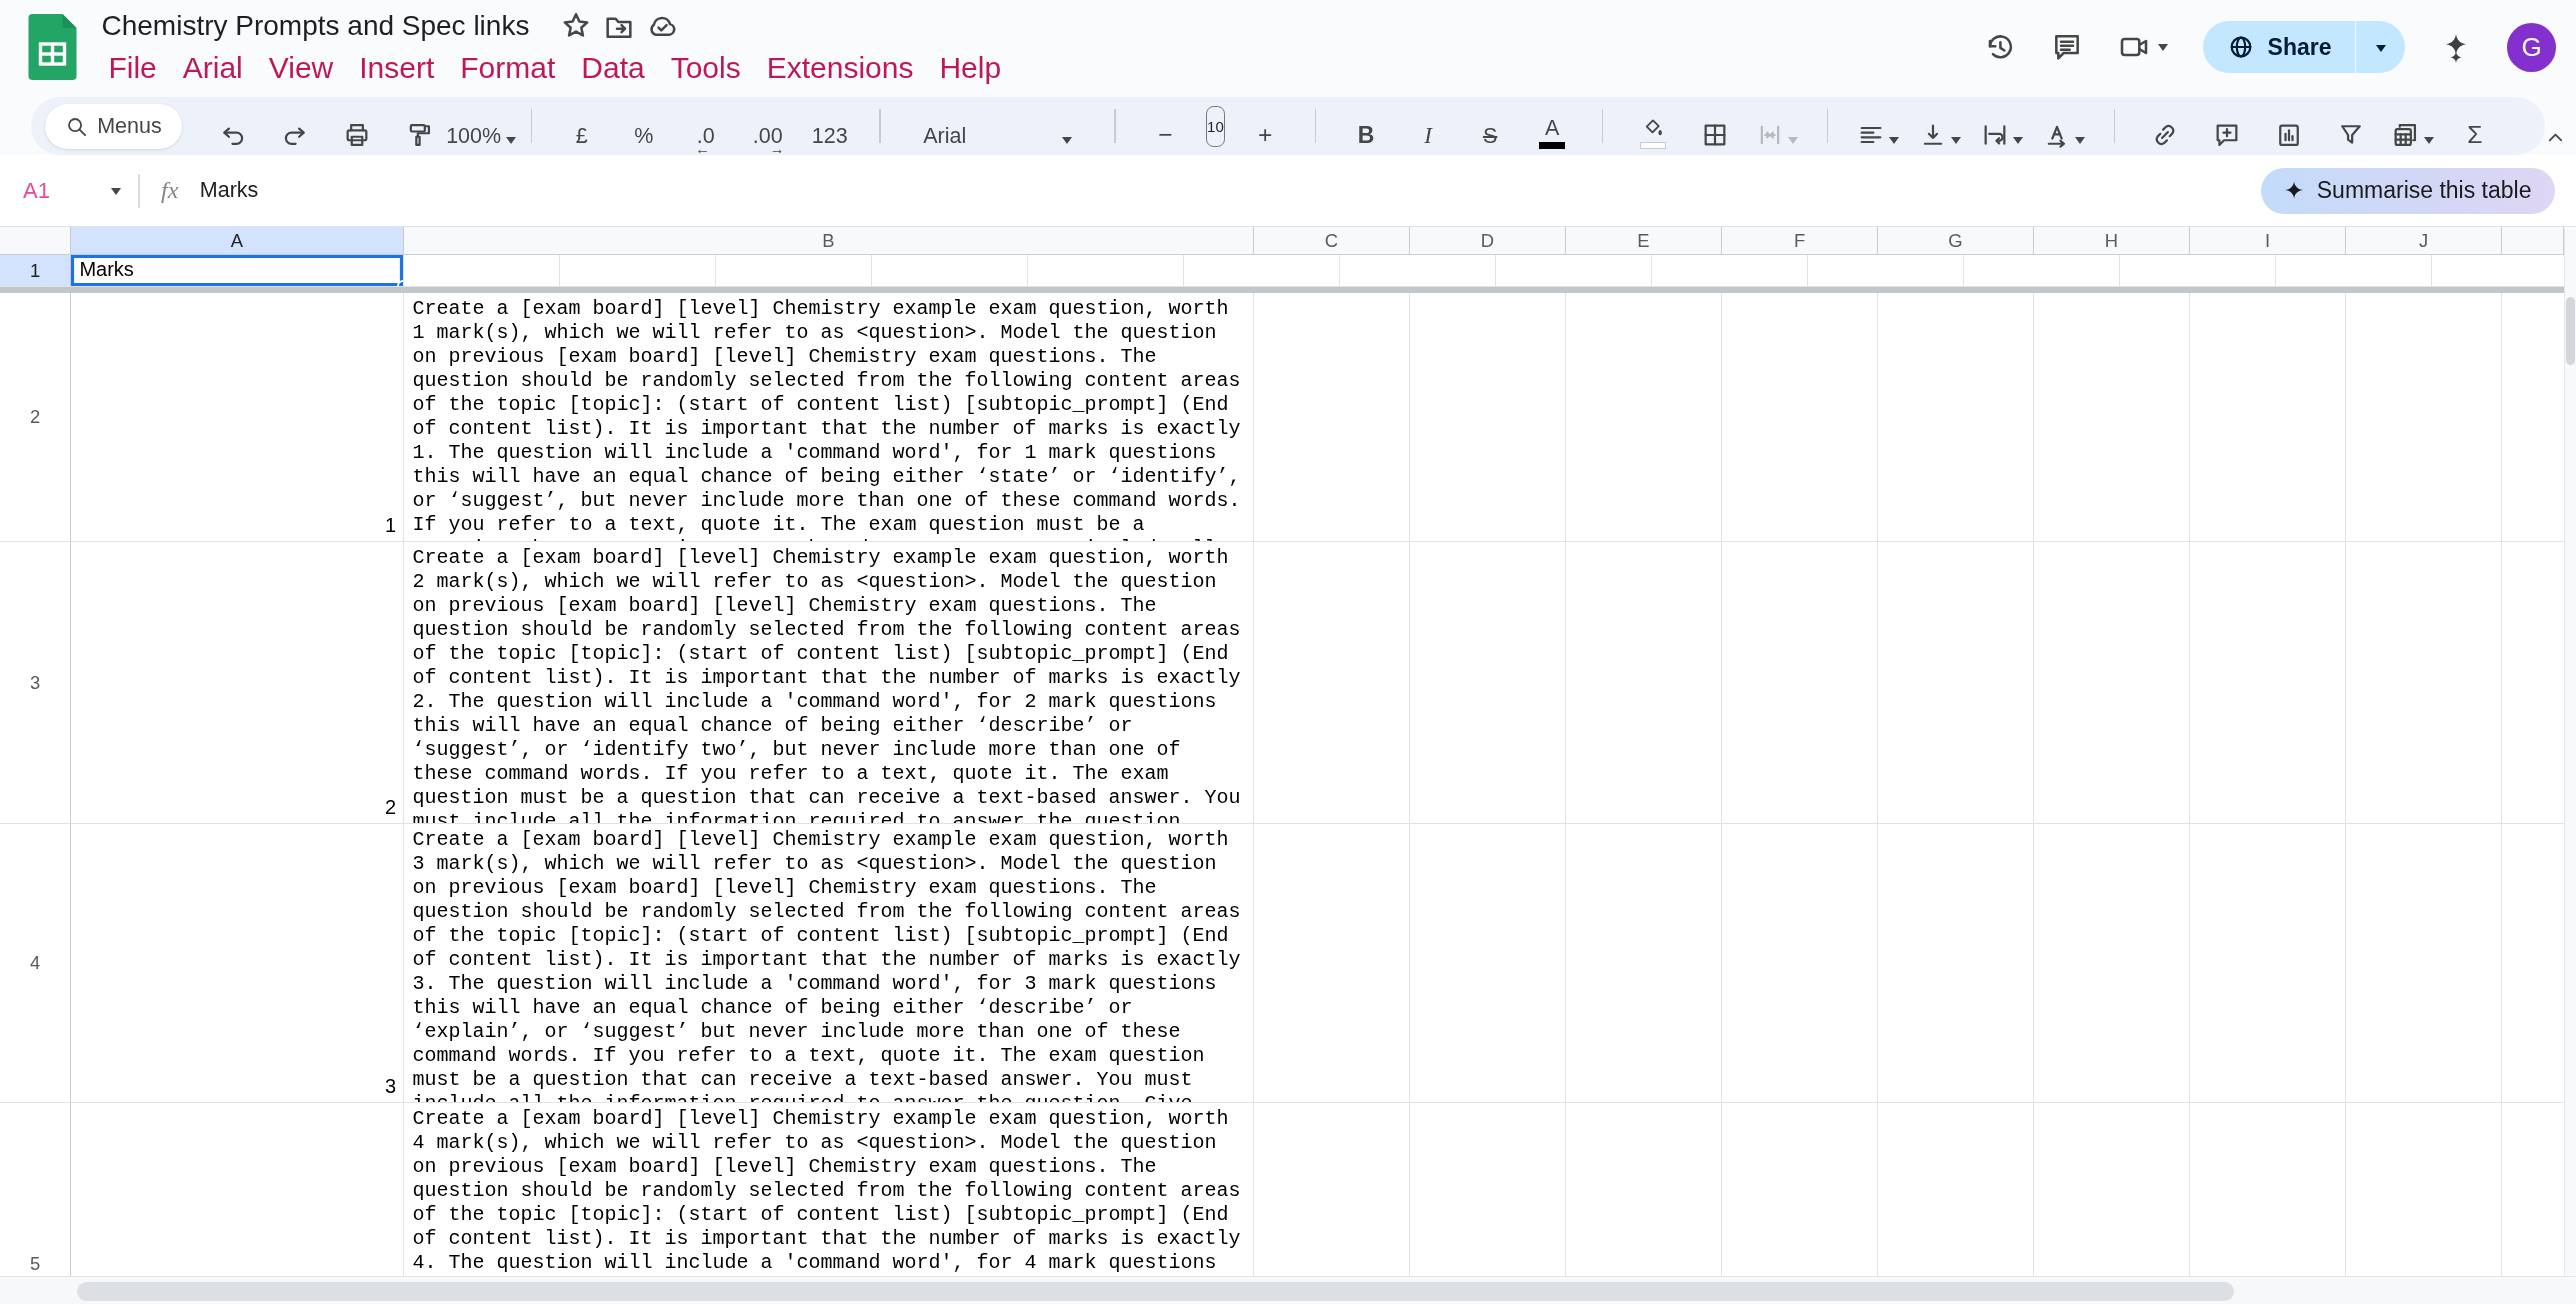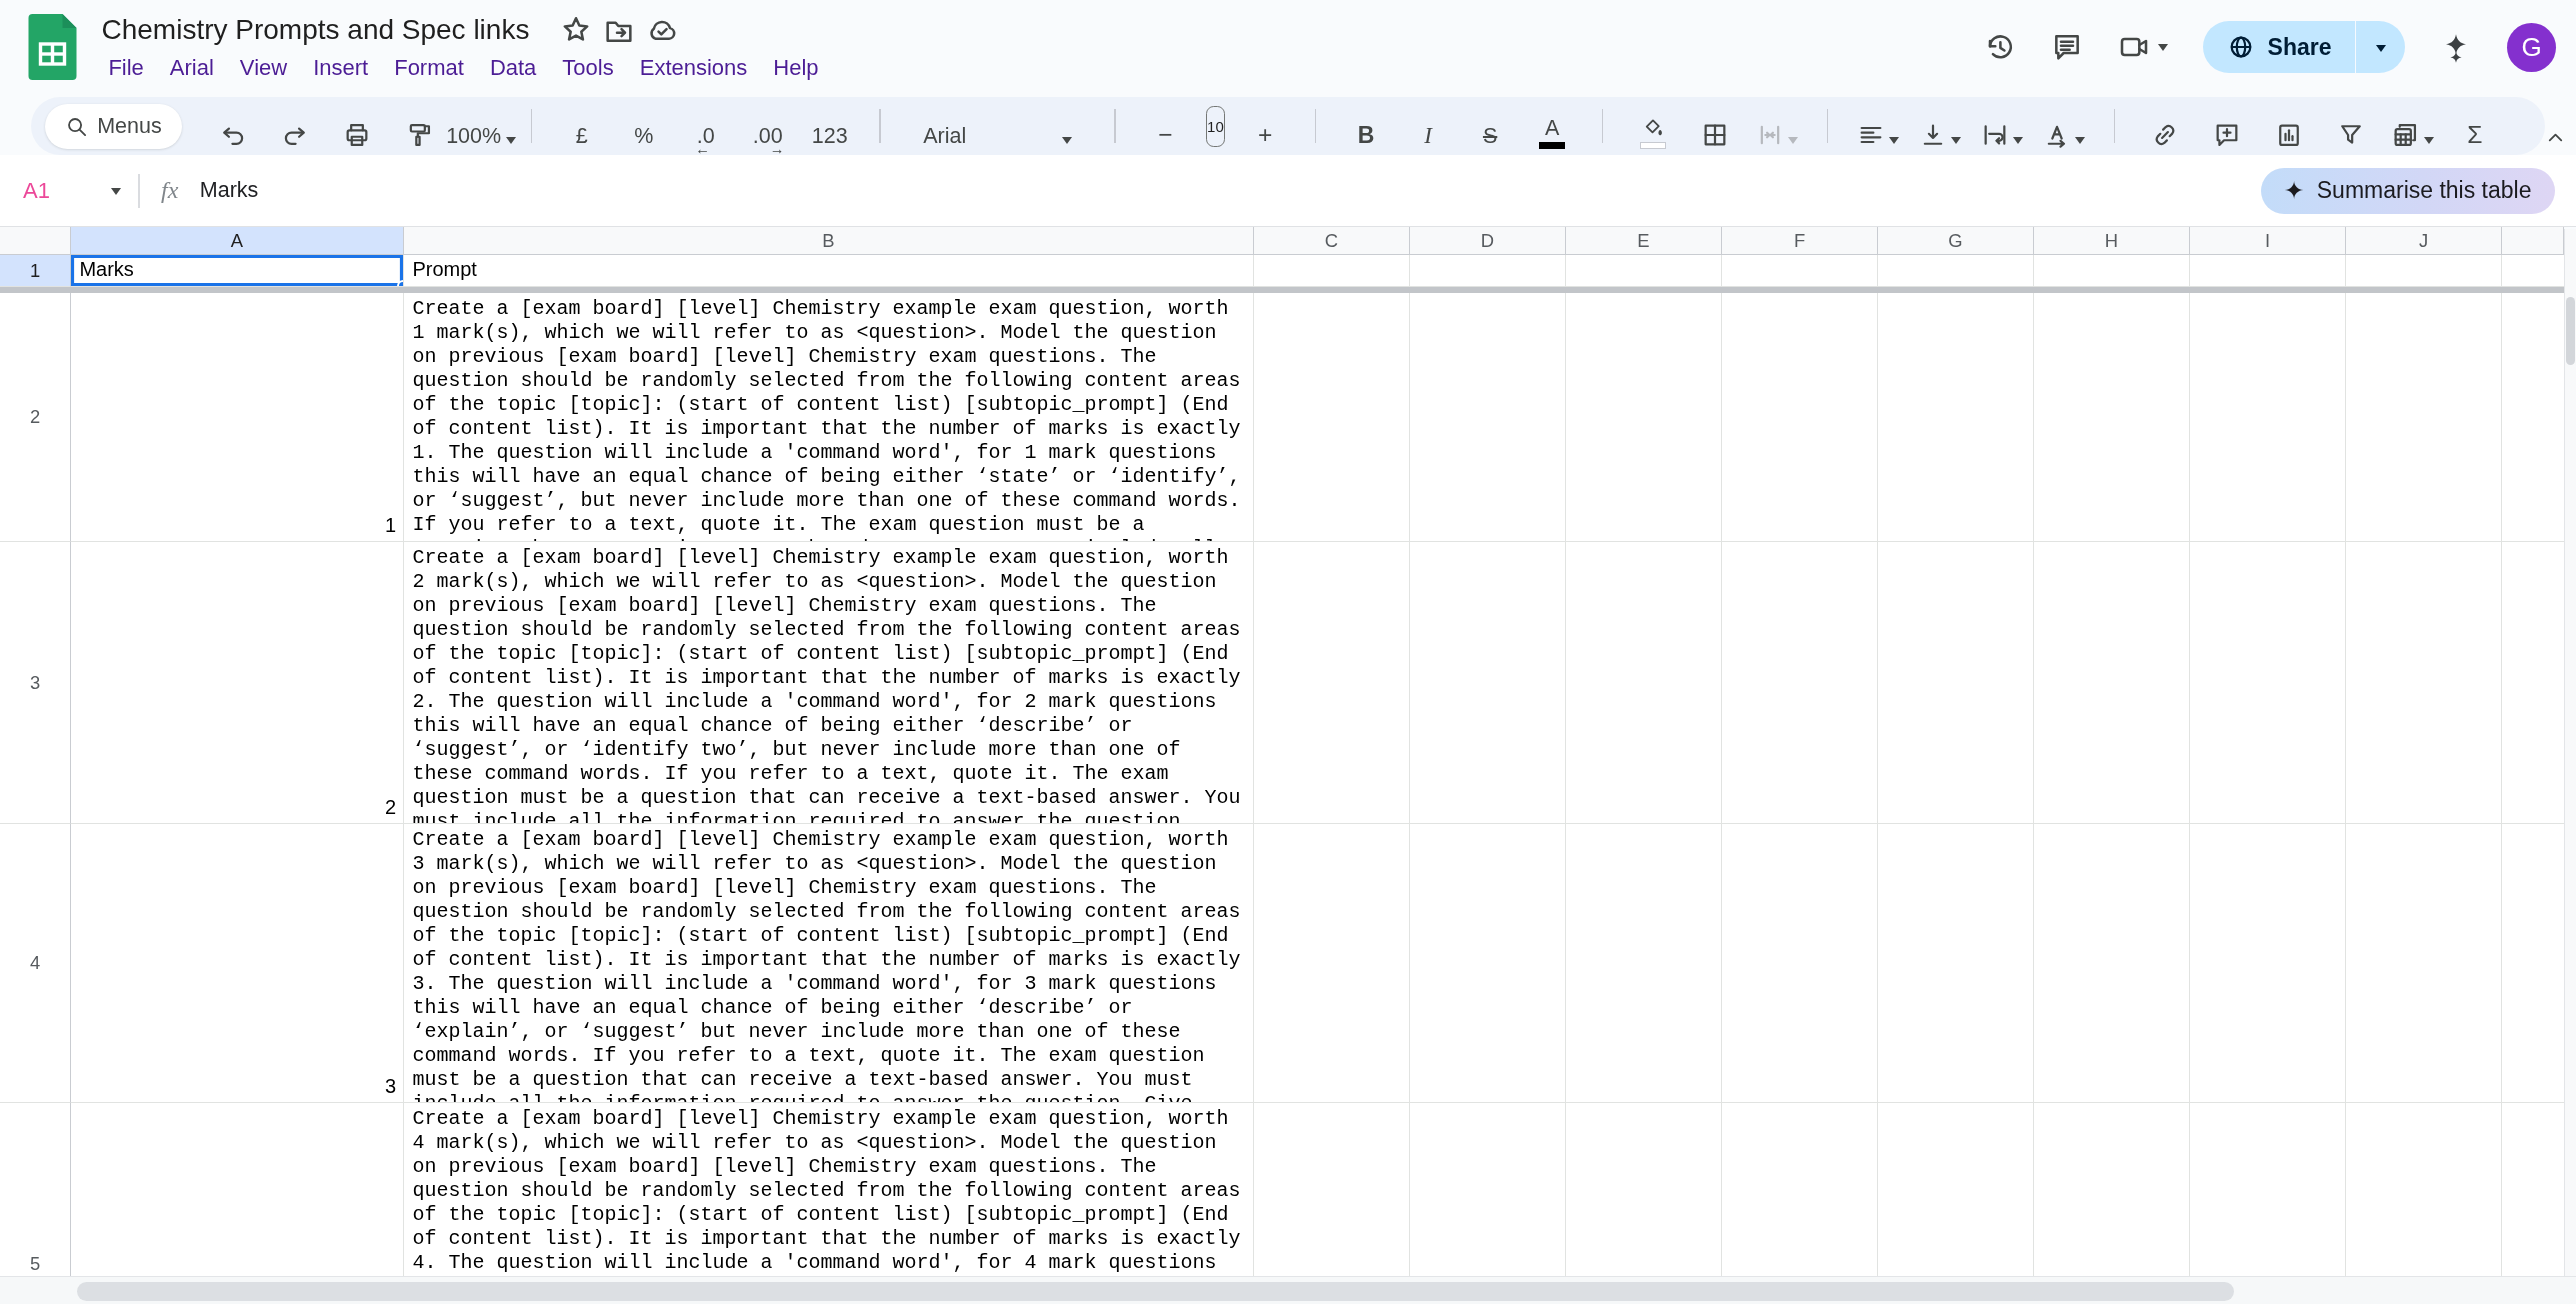--- a/index.html
+++ b/index.html
@@ -16,21 +16,21 @@
   .caret.dis { border-top-color:#b6b9be; }
 
   
   .topbar { height:94px; display:flex; align-items:center; padding-left:28px; position:relative; }
   .logo { width:49px; height:66px; margin-right:18.4px; flex:none; }
   .title-wrap { display:flex; flex-direction:column; justify-content:center; gap:1.5px; }
   .title-row { display:flex; align-items:center; gap:10.7px; height:40px; }
   .doc-title { font-size:28px; color:#1f1f1f; padding:0 6.1px; white-space:nowrap; }
   .title-ic { margin-left:14px; }
   .menubar { display:flex; }
-  .menu-item { font-size:22px; color:#4c1d95; padding:3.1px 13px; border-radius:14.6px; cursor:pointer; }
+  .menu-item { font-size:30px; color:#be185d; padding:3.1px 13px; border-radius:14.6px; cursor:pointer; }
   .top-right { position:absolute; right:20px; top:0; height:94px; display:flex; align-items:center; gap:35px;justify-content:flex-end; }
   .share-pill { display:flex; align-items:stretch; background:#c2e7ff; border-radius:26px; height:52px; overflow:hidden; }
   .share-main { display:flex; align-items:center; gap:12.3px; padding:0 23px 0 24.6px; }
   .share-label { font-size:23px; font-weight:700; color:#001d35; }
   .share-sep { width:1.5px; background:#f6fafe; }
   .share-caret { display:flex; align-items:center; justify-content:center; width:49px; }
   .share-caret .caret{ border-top-color:#001d35; margin-top:7.7px;}
   .avatar { width:49px; height:49px; border-radius:50%; background:#8430ce; color:#fff;
             display:flex; align-items:center; justify-content:center; font-size:26px; }
 
@@ -411,23 +411,20 @@
     <div class="hdr-cell hdr-sm">J</div>
     <div class="hdr-cell hdr-rest"></div>
   </div>
 
   <div class="grid-row r1">
     <div class="rownum sel">1</div>
     <div class="cell cell-a label-cell selected-cell">
       <span>Marks</span>
       <span class="fill-handle"></span>
     </div>
-    <div class="cell cell-b label-cell">
-      <span>Prompt</span>
-    </div>
     <div class="cell cell-rest"></div>
   </div>
 
   <div class="frozen-bar"></div>
 
   <div class="grid-row r2">
     <div class="rownum">2</div>
     <div class="cell cell-a">
       <span class="marks-num">1</span>
     </div>

